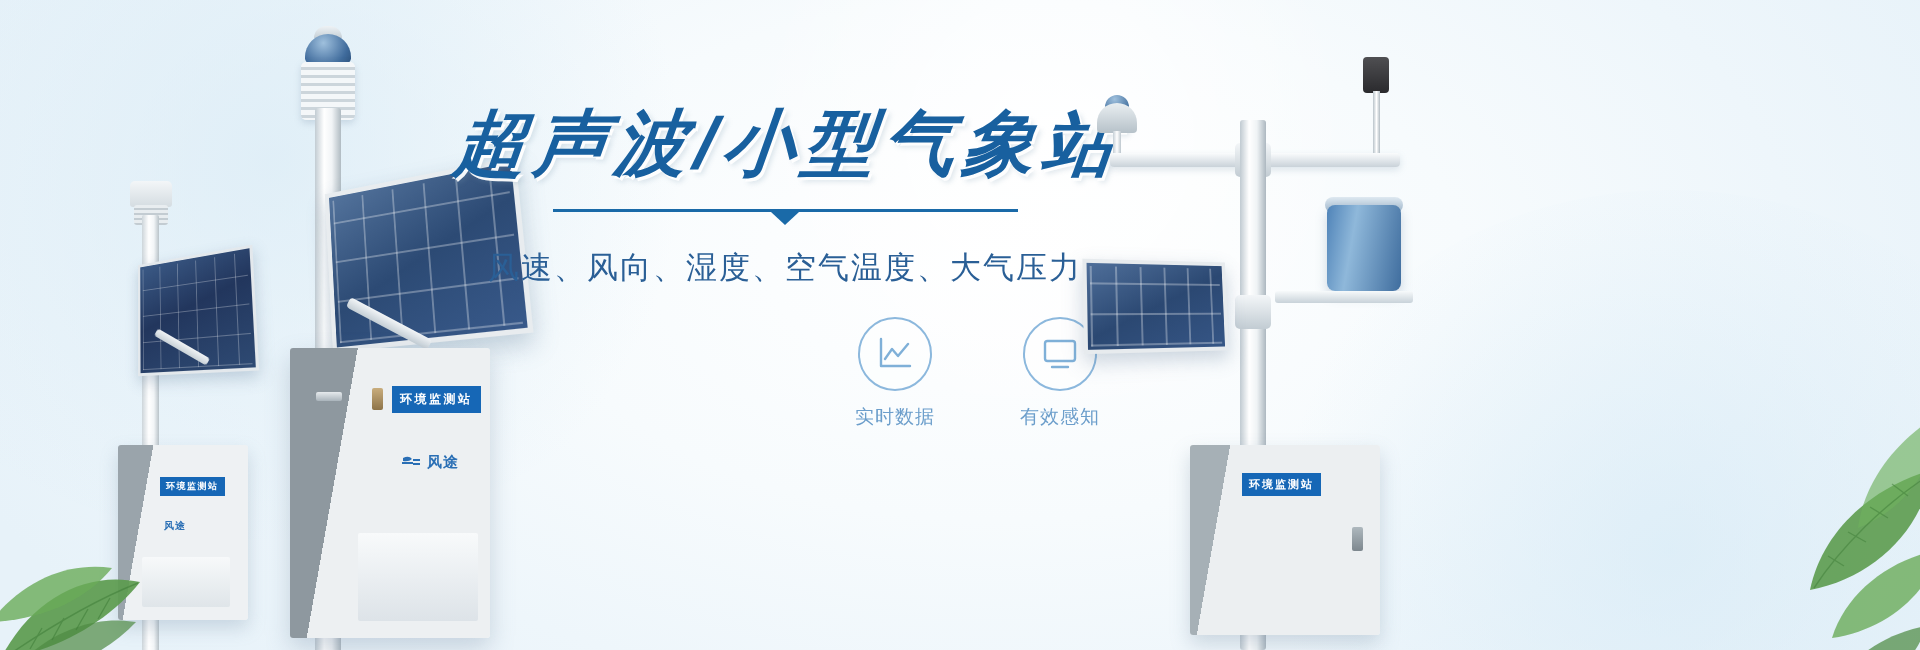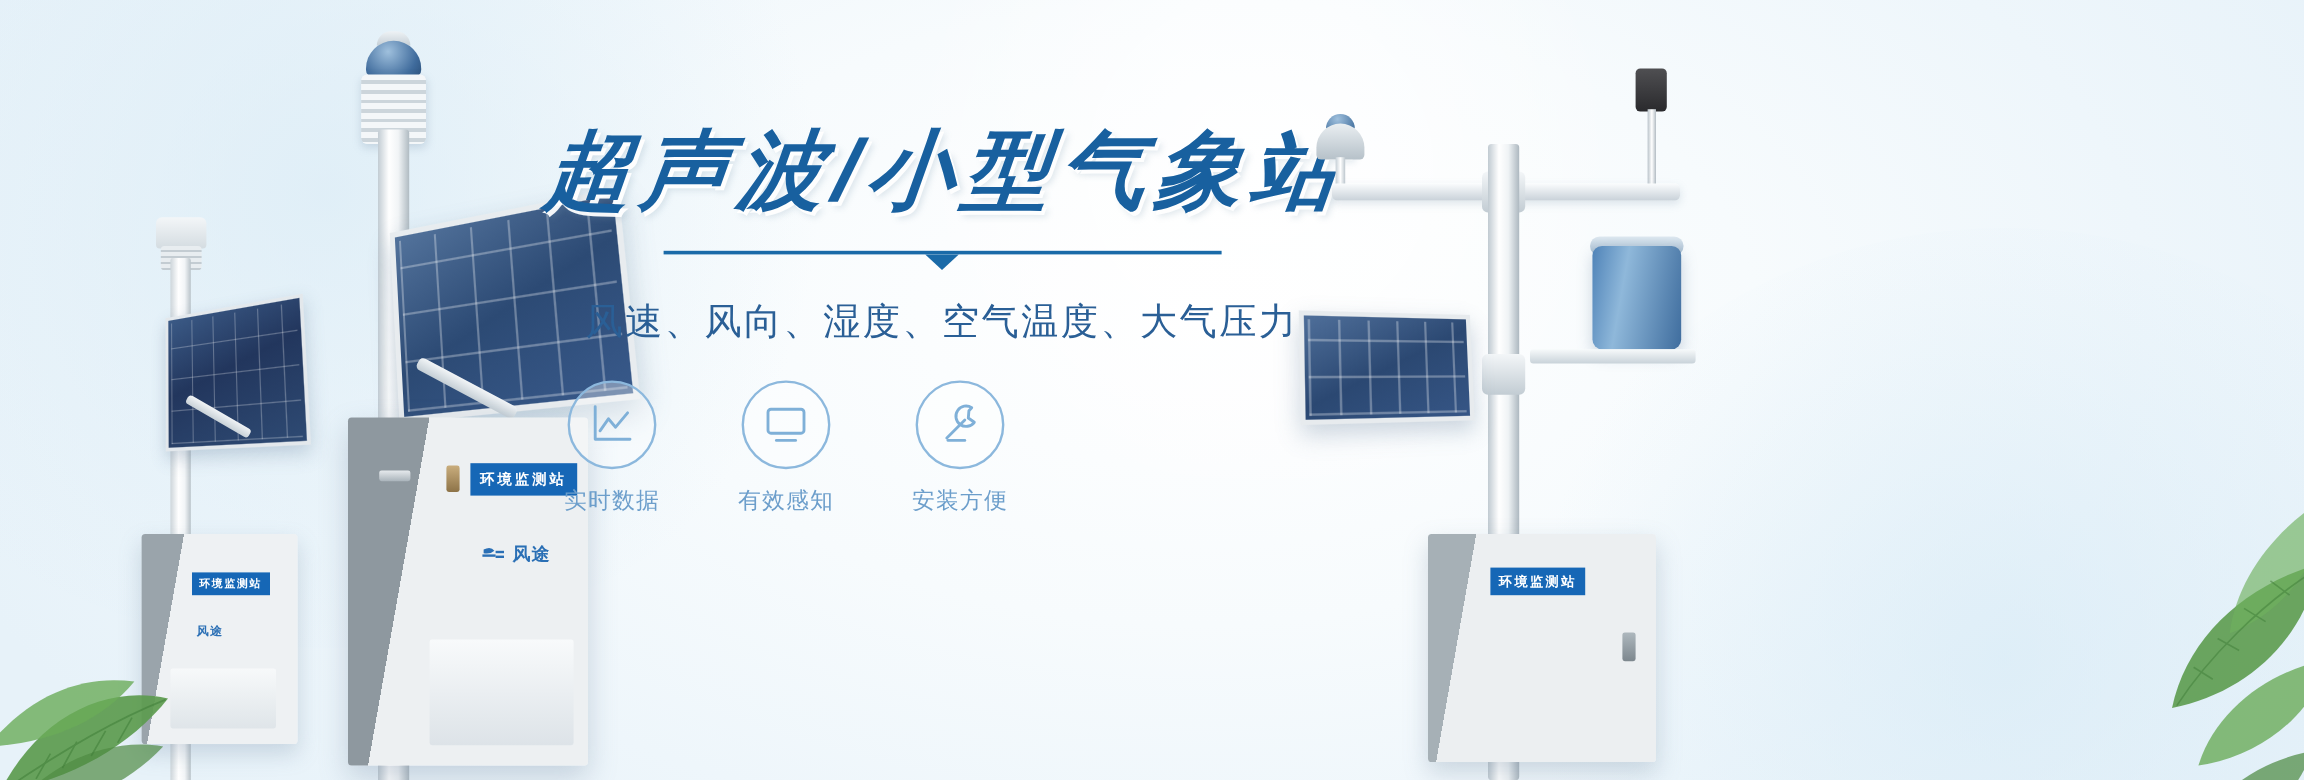--- a/index.html
+++ b/index.html
@@ -74,22 +74,22 @@
     color: #2a5f96;
     letter-spacing: 2px;
     line-height: 50px;
     white-space: nowrap;
   }
   .sub-1 { margin-top: 18px; font-family: Liberation Serif, serif; }
 
   
   .features {
     display: flex;
-    justify-content: flex-start;
-    gap: 35px;
+    justify-content: flex-end;
+    gap: 55px;
     margin-top: 24px;
   }
   .feature { width: 110px; text-align: center; }
   .f-circle {
     width: 74px; height: 74px;
     margin: 0 auto;
     border: 2px solid #8cb8dd;
     border-radius: 50%;
     display: flex; align-items: center; justify-content: center;
     background: rgba(255,255,255,.35);
@@ -401,30 +401,20 @@
       <div class="feature">
         <div class="f-circle">
           <svg width="40" height="34" viewBox="0 0 40 34" fill="none" stroke="#7fb0d8" stroke-width="2.4" stroke-linecap="round" stroke-linejoin="round">
             <rect x="5" y="4" width="30" height="20" rx="2.5"></rect>
             <path d="M12 30 H28"></path>
           </svg>
         </div>
         <div class="f-label">有效感知</div>
       </div>
 
-      <div class="feature">
-        <div class="f-circle">
-          <svg width="40" height="40" viewBox="0 0 40 40" fill="none" stroke="#7fb0d8" stroke-width="2.4" stroke-linecap="round" stroke-linejoin="round">
-            <path d="M27.5 5.5 a8.5 8.5 0 1 0 6.2 10.7 l-5.9-1.6 -1.6-5.9 z" transform="rotate(20 28 12)"></path>
-            <path d="M24 16 L9 31"></path>
-            <path d="M10 33 H24"></path>
-          </svg>
-        </div>
-        <div class="f-label">安装方便</div>
-      </div>
 
     </div>
   </div>
 
   <div class="stn-c">
     <div class="ultra-cap"></div>
     <div class="ultra"></div>
     <div class="ultra-stem"></div>
     <div class="vane"></div>
     <div class="vane-stem"></div>

